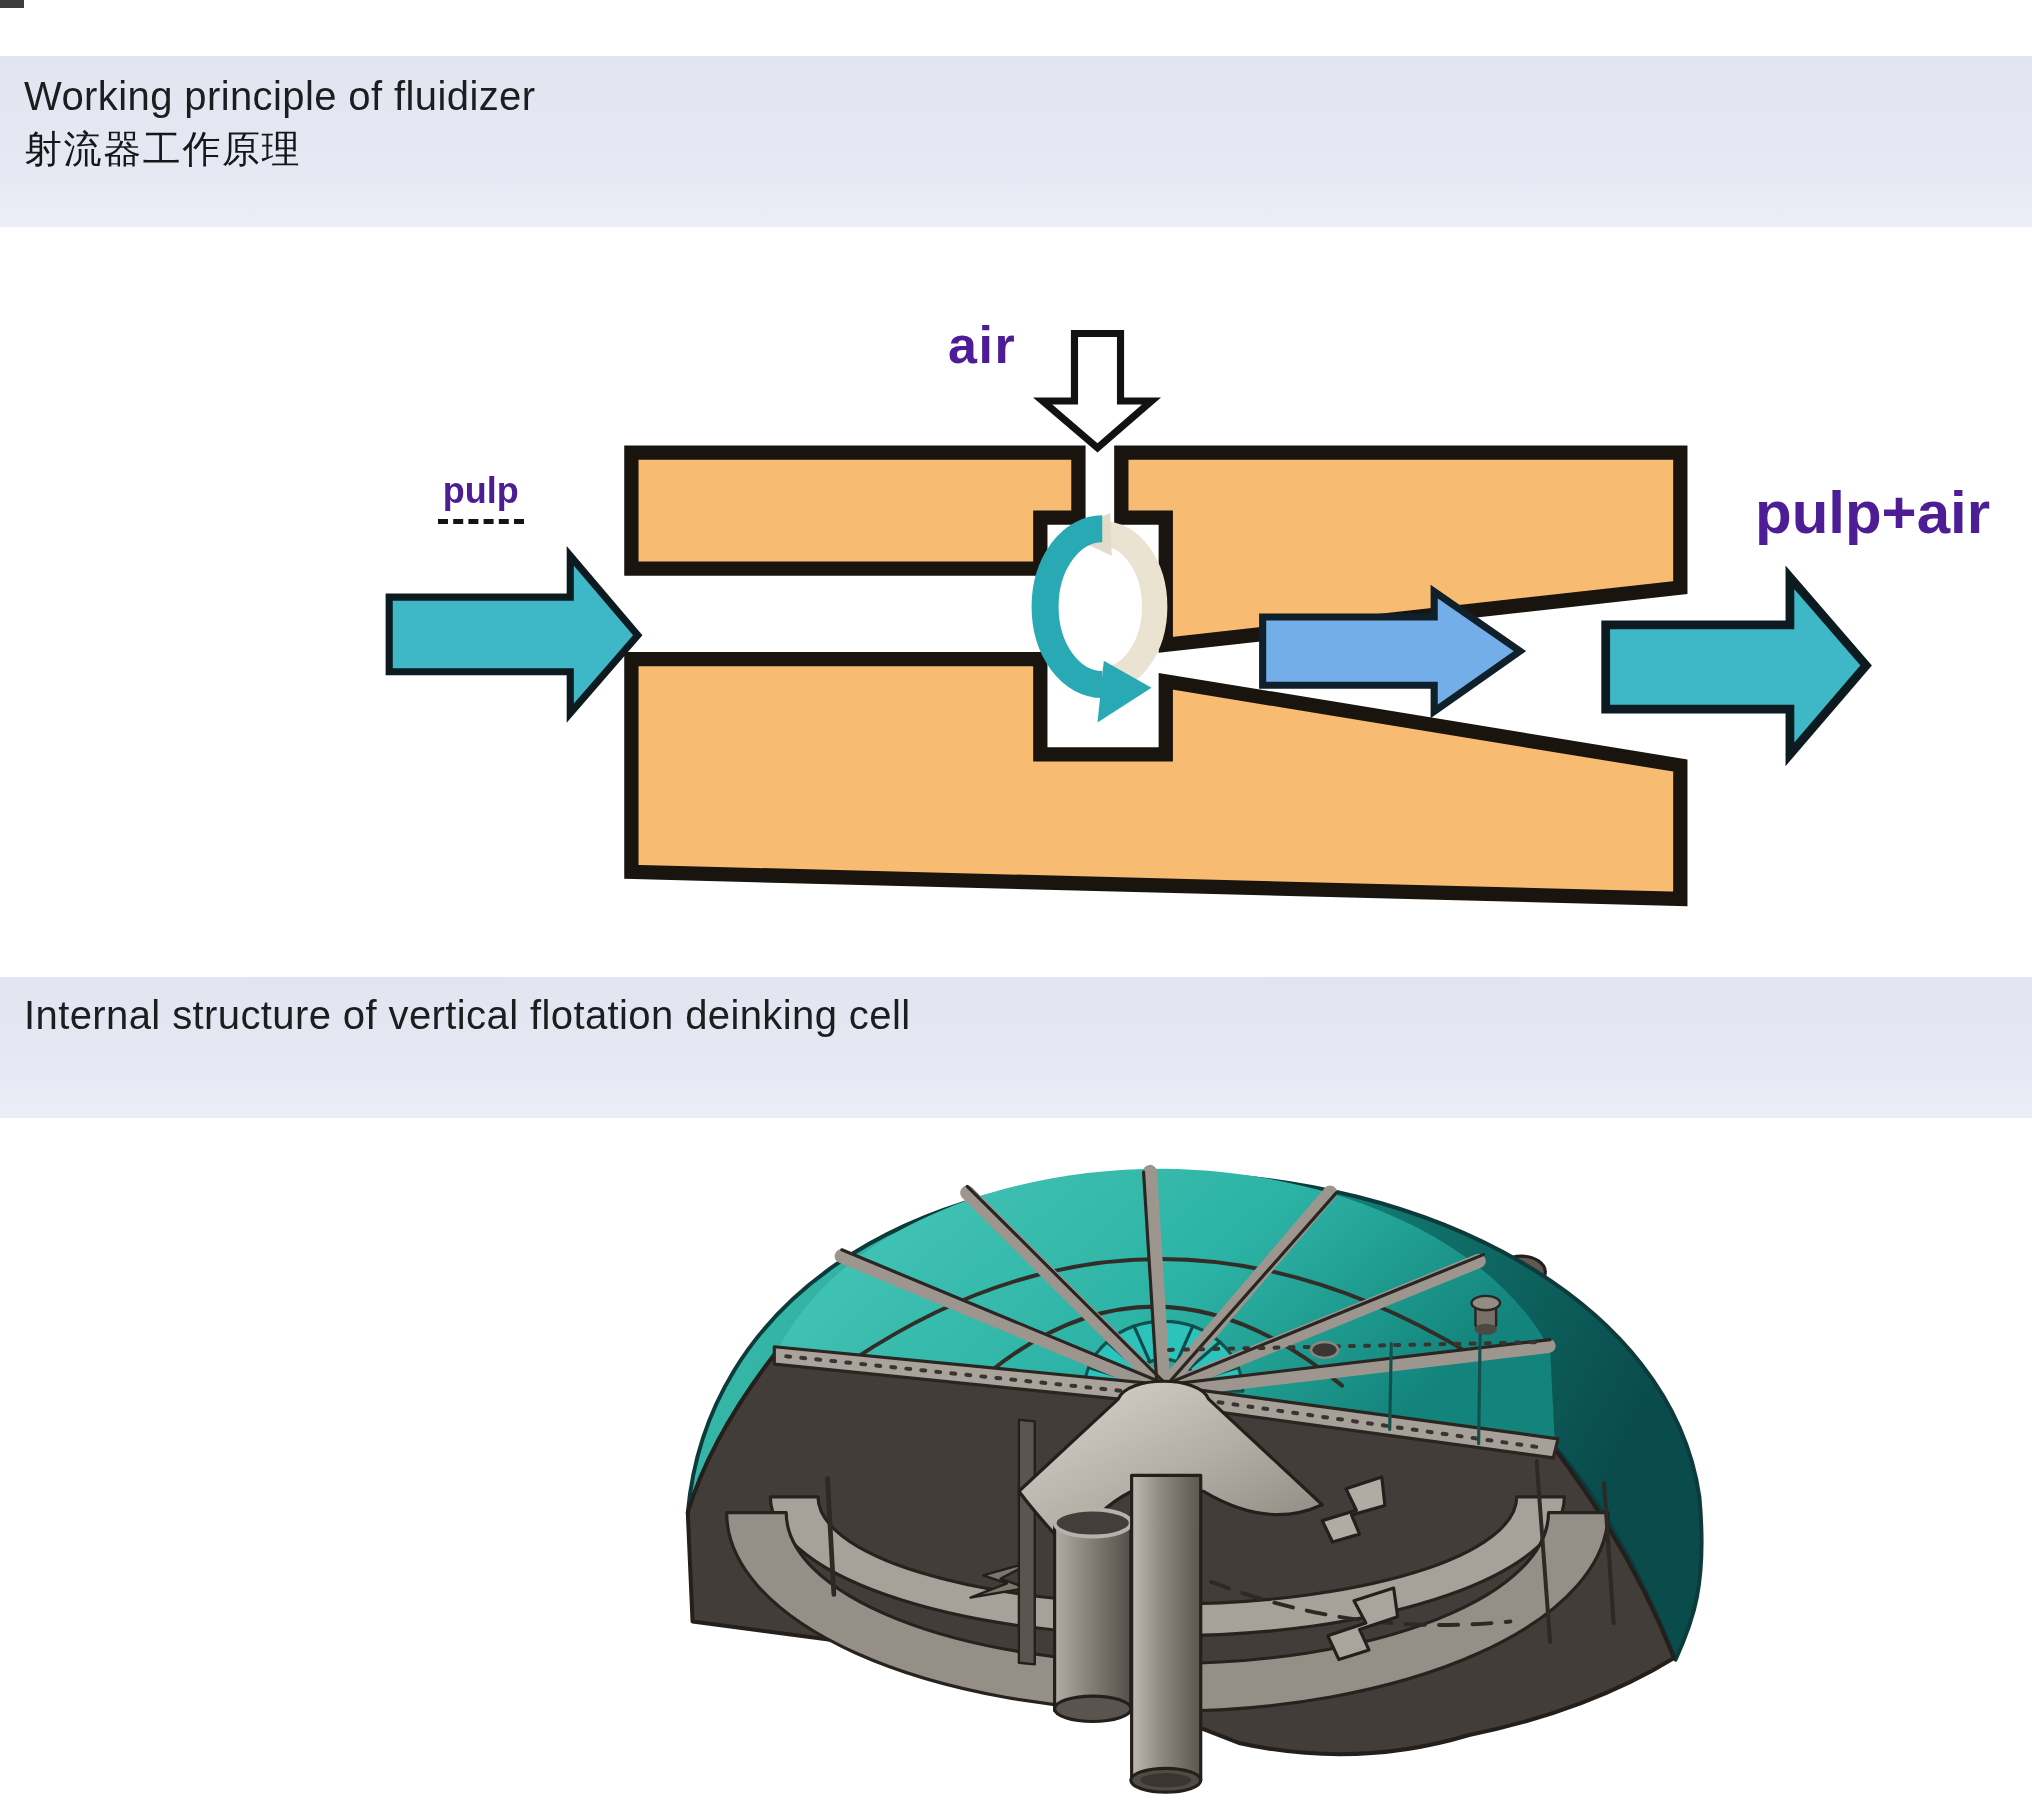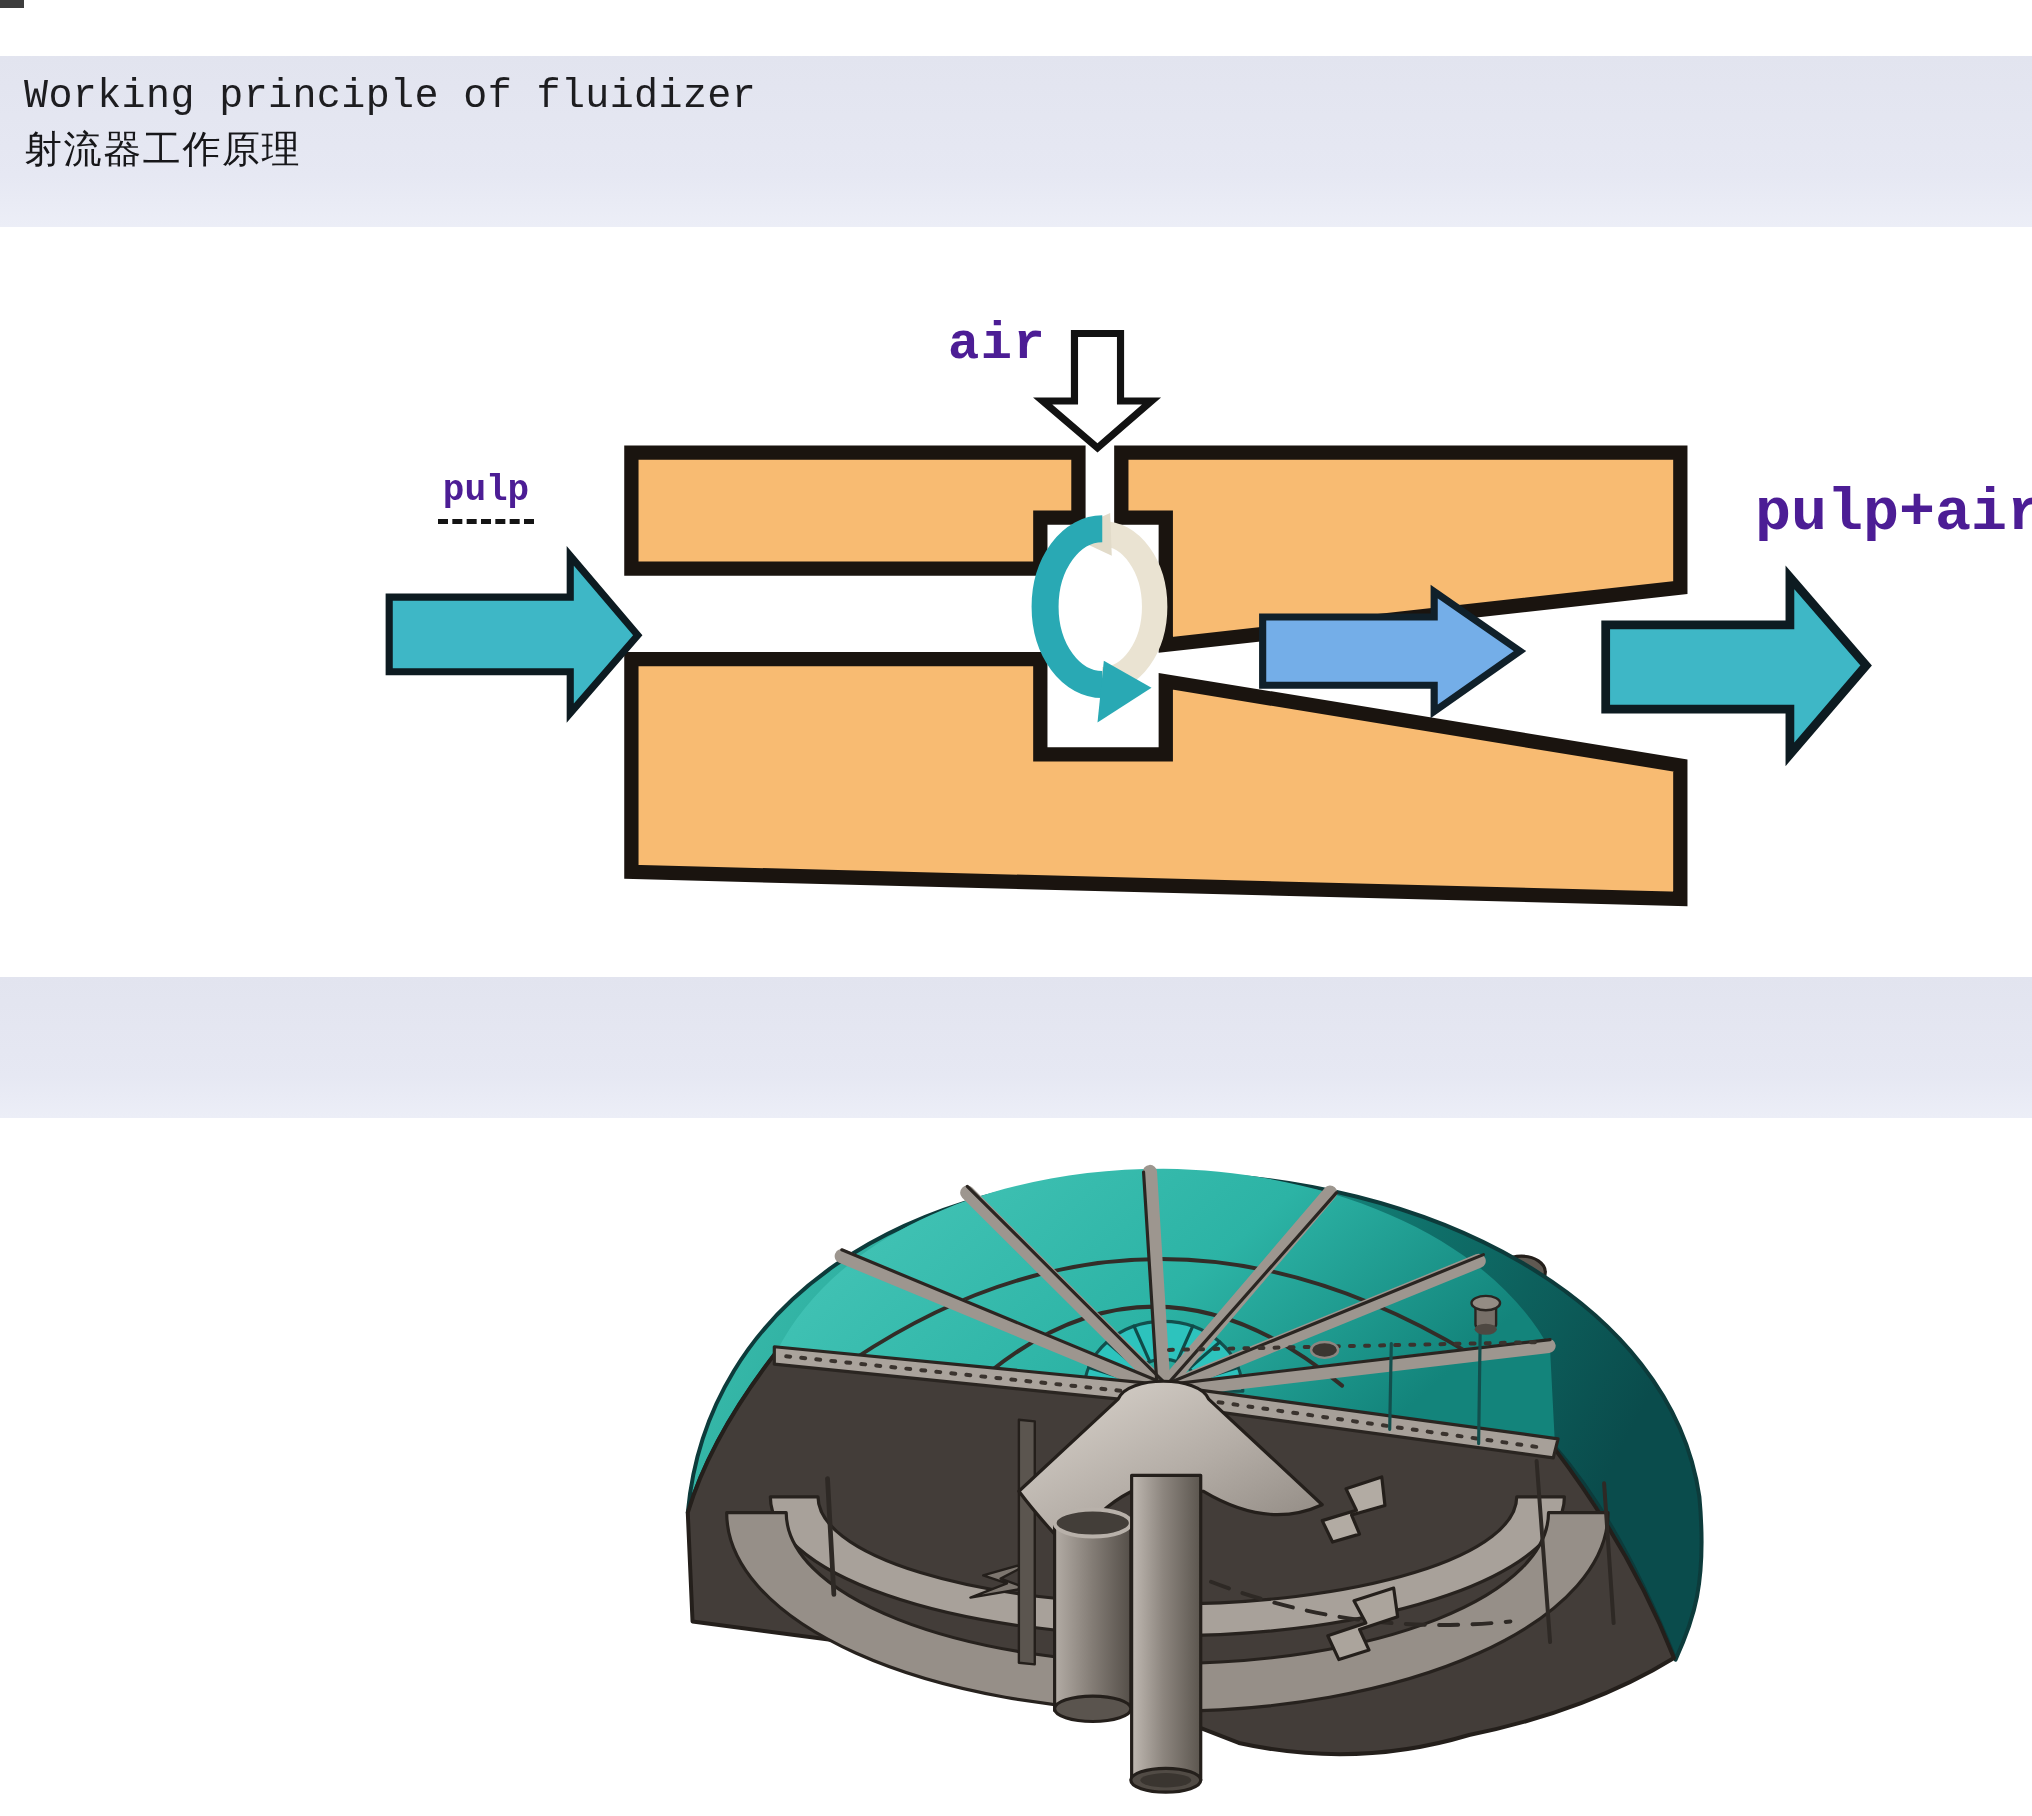--- a/index.html
+++ b/index.html
@@ -1,17 +1,17 @@
 <!DOCTYPE html>
 <html style="font-size:12.7px"><head>
 <meta charset="utf-8">
 <style>
   html,body{margin:0;padding:0;background:#777;}
   .page{position:relative;width:2033px;height:1816px;background:#ffffff;overflow:hidden;
-        font-family:Liberation Mono, monospace;}
+        font-family:Liberation Sans, sans-serif;}
   .band{position:absolute;left:0;width:2033px;background:#e4e6f1;
         background:linear-gradient(180deg,#e2e4ef 0%,#e6e8f3 70%,#eceef7 100%);}
   .band1{top:56px;height:171px;}
   .band2{top:977px;height:141px;}
   .band .t-en{position:absolute;left:24px;font-size:40px;font-weight:400;color:#1d1d20;letter-spacing:0.4px;white-space:nowrap;}
   .band .t-zh{position:absolute;left:24px;font-size:38px;font-weight:500;color:#17171a;letter-spacing:1.6px;white-space:nowrap;}
   .band1 .t-en{top:17.5px;} .band1 .t-zh{top:68px;}
   .band2 .t-en{top:16px;} .band2 .t-zh{top:67px;}
   .artifact{position:absolute;left:0;top:0;width:24px;height:8px;background:#1b1b1b;opacity:.85;}
   svg.scene{position:absolute;left:0;top:0;width:2033px;height:1816px;}
@@ -26,20 +26,21 @@
 <div class="page">
 
   <div class="artifact"></div>
 
   <div class="band band1" style="background-color: rgb(228, 230, 241);">
     <div class="t-en">Working principle of fluidizer</div>
     <div class="t-zh">射流器工作原理</div>
   </div>
 
   <div class="band band2" style="background-color: rgb(228, 230, 241);">
+    <div class="t-en">Internal structure of vertical flotation deinking cell</div>
   </div>
 
   <svg class="scene" viewBox="0 0 2560 2287">
     <defs>
       <linearGradient id="orangeGrad" x1="0" y1="0" x2="0" y2="1">
         <stop offset="0" stop-color="#fbc57f"></stop>
           <stop offset="1" stop-color="#f4b063"></stop>
       </linearGradient>
       <linearGradient id="domeGrad" x1="0" y1="0" x2="1" y2="0.25">
         <stop offset="0" stop-color="#3fc2b2"></stop>

